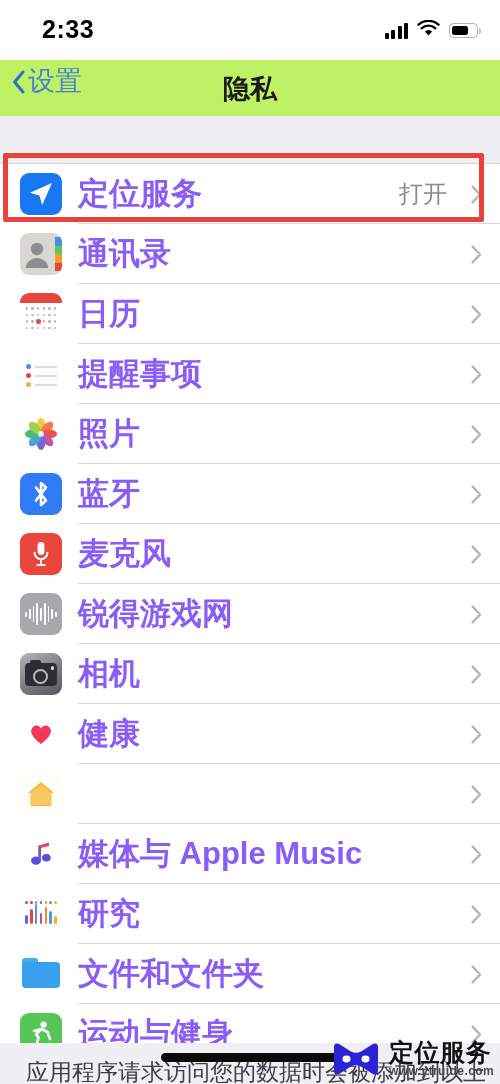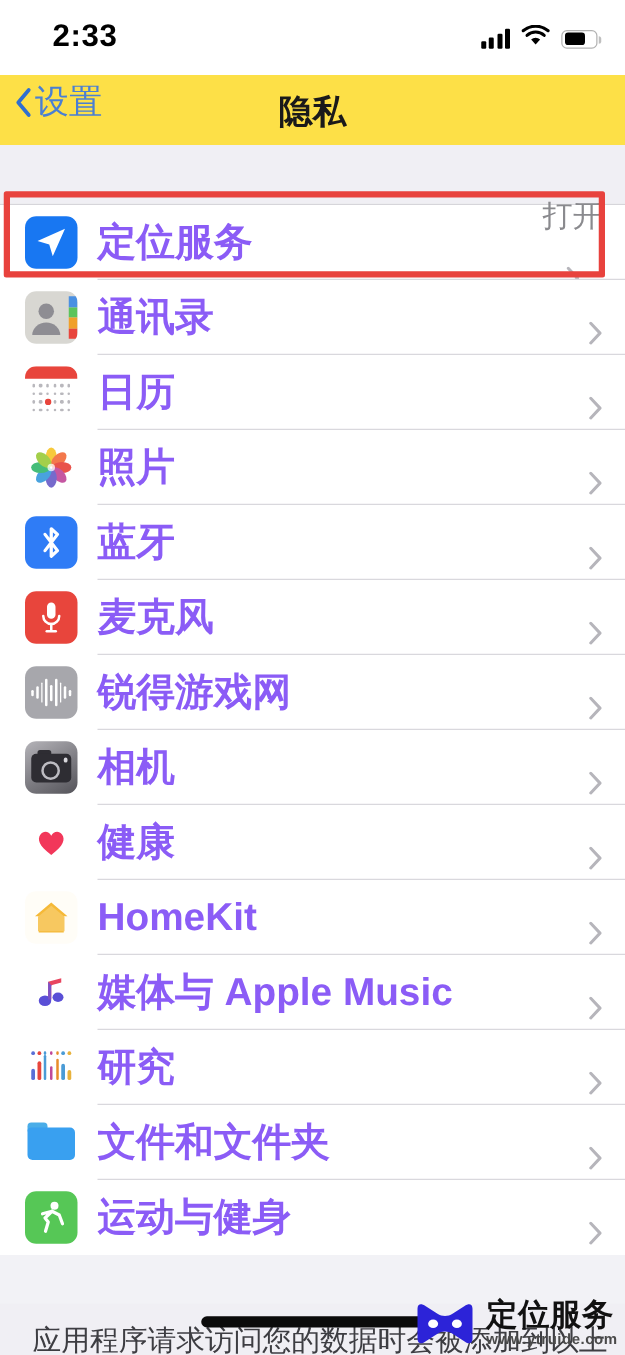--- a/index.html
+++ b/index.html
@@ -48,21 +48,21 @@
   }
   .batt .fill {
     position: absolute; left: 1.6px; top: 1.6px; bottom: 1.6px;
     width: 60%; background: #000; border-radius: 2.5px;
   }
 
   
   #nav-bar {
     position: absolute; top: 60px; left: 0;
     width: 500px; height: 56px;
-    background: #fde047;
+    background: #bef264;
   }
   #back-button {
     position: absolute; left: 12px; top: 8px;
     display: flex; align-items: center; gap: 3px;
     color: #2f6fd0; cursor: pointer;
   }
   #back-chevron { width: 13px; height: 24px; display: block; }
   #back-label { font-size: 27px; color: #4a7fd4; line-height: 1; }
   #nav-title {
     position: absolute; left: 0; right: 0; top: 11px;
@@ -102,21 +102,21 @@
     border-radius: 9px; overflow: hidden;
   }
   .row-label {
     margin-left: 16px;
     font-size: 31px; color: #8b5cf6;
     white-space: nowrap;
     font-weight: bold;
   }
   .row-right {
     margin-left: auto;
-    display: flex; align-items: center; gap: 24px; flex-direction: column;
+    display: flex; align-items: center; gap: 24px;
   }
   .row-value { font-size: 24px; color: #8a8a8e; }
   .chev { width: 11px; height: 19px; display: block; flex: 0 0 auto; }
 
   
   .ic-location { background: #1877f2; }
   .ic-location svg { position: absolute; left: 7px; top: 7px; }
 
   .ic-contacts { background: #d8d7d2; }
   .ic-contacts .person {
@@ -378,20 +378,45 @@
       <span class="row-right">
         <span class="row-value"></span>
         <span>
           <svg class="chev" viewBox="0 0 11 19">
               <path d="M1.6 1.6 L9 9.5 L1.6 17.4" stroke="#b6b5bb" stroke-width="2.4" fill="none" stroke-linecap="round" stroke-linejoin="round"></path>
             </svg>
         </span>
       </span>
     </div>
 
+    <div class="row">
+      <span class="row-icon ic-reminders">
+        <span class="rw" style="top:11px">
+            <i style="background:#4a90e2"></i>
+            <b></b>
+          </span>
+        <span class="rw" style="top:20px">
+            <i style="background:#e8453c"></i>
+            <b></b>
+          </span>
+        <span class="rw" style="top:29px">
+            <i style="background:#e8b23c"></i>
+            <b></b>
+          </span>
+      </span>
+      <span class="row-label">提醒事项</span>
+      <span class="row-right">
+        <span class="row-value"></span>
+        <span>
+          <svg class="chev" viewBox="0 0 11 19">
+              <path d="M1.6 1.6 L9 9.5 L1.6 17.4" stroke="#b6b5bb" stroke-width="2.4" fill="none" stroke-linecap="round" stroke-linejoin="round"></path>
+            </svg>
+        </span>
+      </span>
+    </div>
 
     <div class="row">
       <span class="row-icon ic-photos">
         <svg class="flower" viewBox="0 0 34 34">
           <g opacity="0.92">
             <ellipse cx="17" cy="8.5" rx="4.4" ry="7.6" fill="#f7c52b"></ellipse>
             <ellipse cx="17" cy="8.5" rx="4.4" ry="7.6" fill="#f26d3d" transform="rotate(45 17 17)"></ellipse>
             <ellipse cx="17" cy="8.5" rx="4.4" ry="7.6" fill="#e8453c" transform="rotate(90 17 17)"></ellipse>
             <ellipse cx="17" cy="8.5" rx="4.4" ry="7.6" fill="#c0499b" transform="rotate(135 17 17)"></ellipse>
             <ellipse cx="17" cy="8.5" rx="4.4" ry="7.6" fill="#6b5ec8" transform="rotate(180 17 17)"></ellipse>
@@ -510,21 +535,20 @@
       </span>
     </div>
 
     <div class="row">
       <span class="row-icon ic-homekit">
         <svg width="30" height="28" viewBox="0 0 30 28">
           <path d="M15 2 L28 13 L25 13 L25 26 L5 26 L5 13 L2 13 Z" fill="#f5b938"></path>
           <path d="M15 4.5 L25.6 13.4 L25.6 25 L4.4 25 L4.4 13.4 Z" fill="#f7c860"></path>
         </svg>
       </span>
-      <span class="row-label">HomeKit</span>
       <span class="row-right">
         <span class="row-value"></span>
         <span>
           <svg class="chev" viewBox="0 0 11 19">
               <path d="M1.6 1.6 L9 9.5 L1.6 17.4" stroke="#b6b5bb" stroke-width="2.4" fill="none" stroke-linecap="round" stroke-linejoin="round"></path>
             </svg>
         </span>
       </span>
     </div>
 

